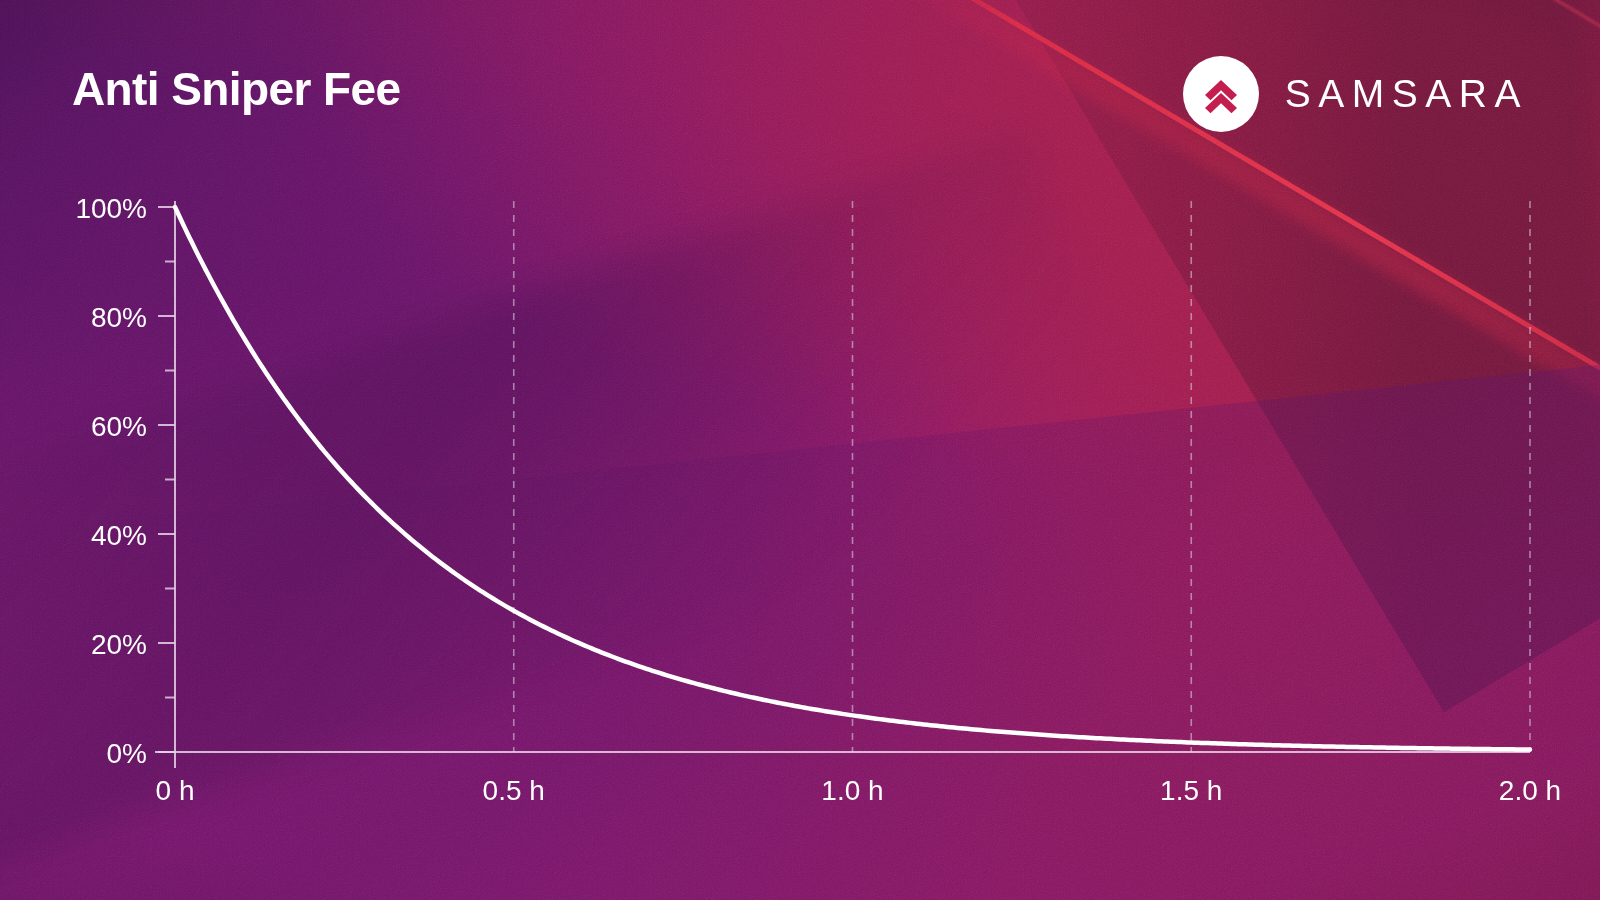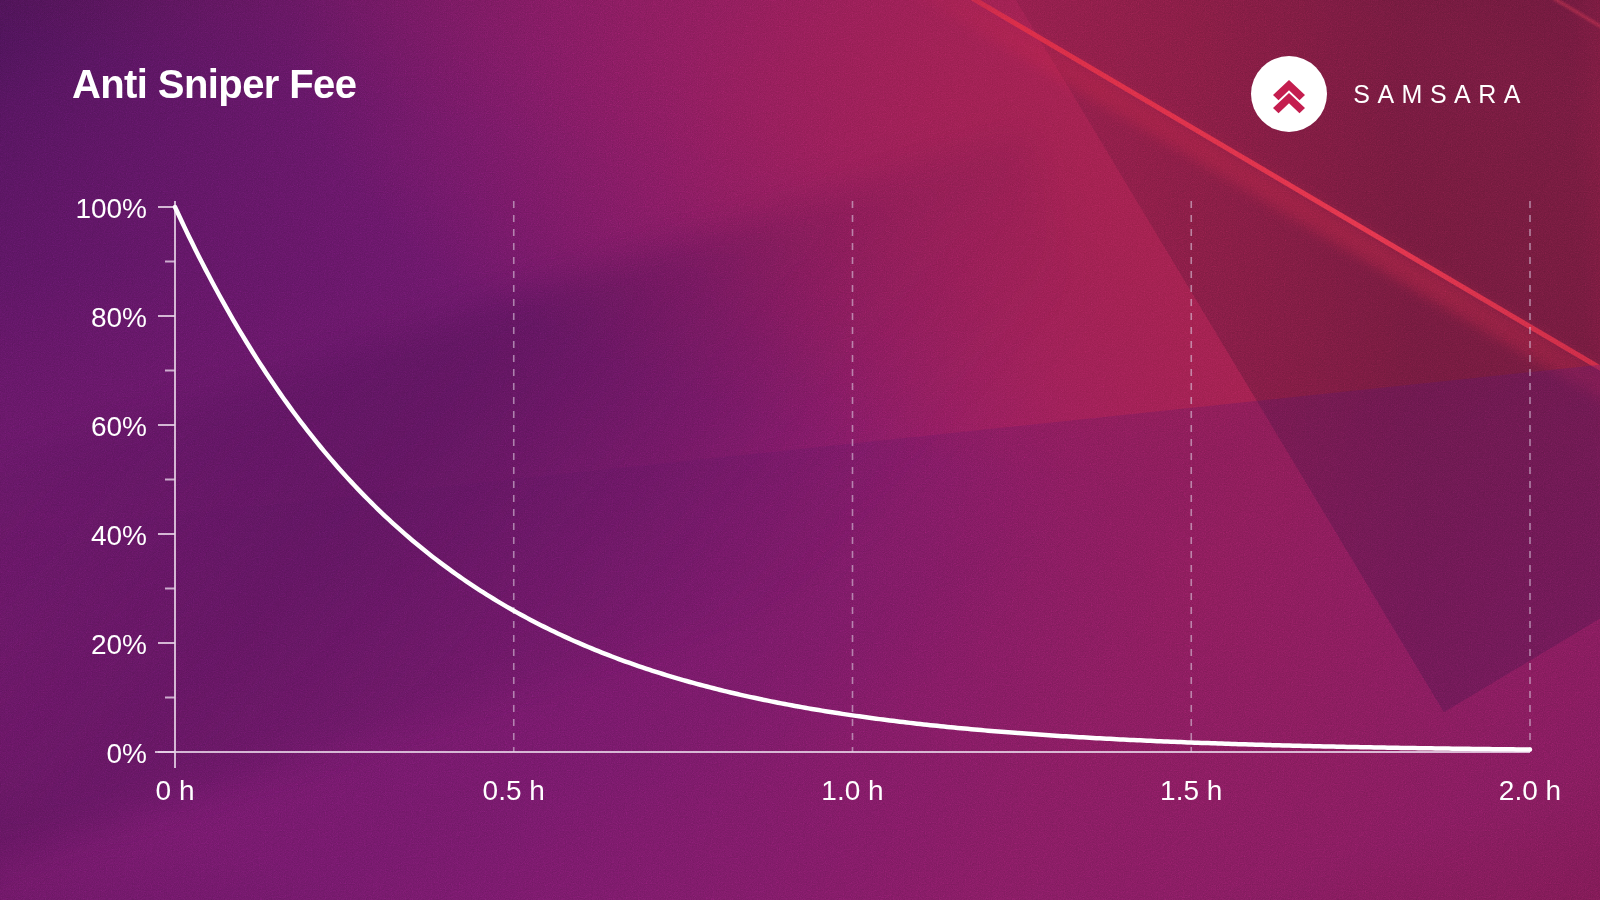--- a/index.html
+++ b/index.html
@@ -148,21 +148,21 @@
     background: radial-gradient(125% 105% at 50% 48%,
         rgba(0,0,0,0) 52%, rgba(20,4,26,0.30) 100%);
     pointer-events: none;
   }
 
   
   #title {
     position: absolute;
     left: 72px;
     top: 62px;
-    font-size: 40px;
+    font-size: 46px;
     font-weight: 700;
     letter-spacing: -0.6px;
     color: #ffffff;
     white-space: nowrap;
   }
 
   #brand {
     position: absolute;
     right: 72px;
     top: 56px;
@@ -173,21 +173,21 @@
   #brand-mark {
     width: 76px;
     height: 76px;
     border-radius: 50%;
     background: #ffffff;
     display: flex;
     align-items: center;
     justify-content: center;
   }
   #brand-name {
-    font-size: 25px;
+    font-size: 39px;
     font-weight: 400;
     letter-spacing: 7.5px;
     color: #ffffff;
     white-space: nowrap;
   }
 
   
   #chart {
     position: absolute;
     left: 0;

